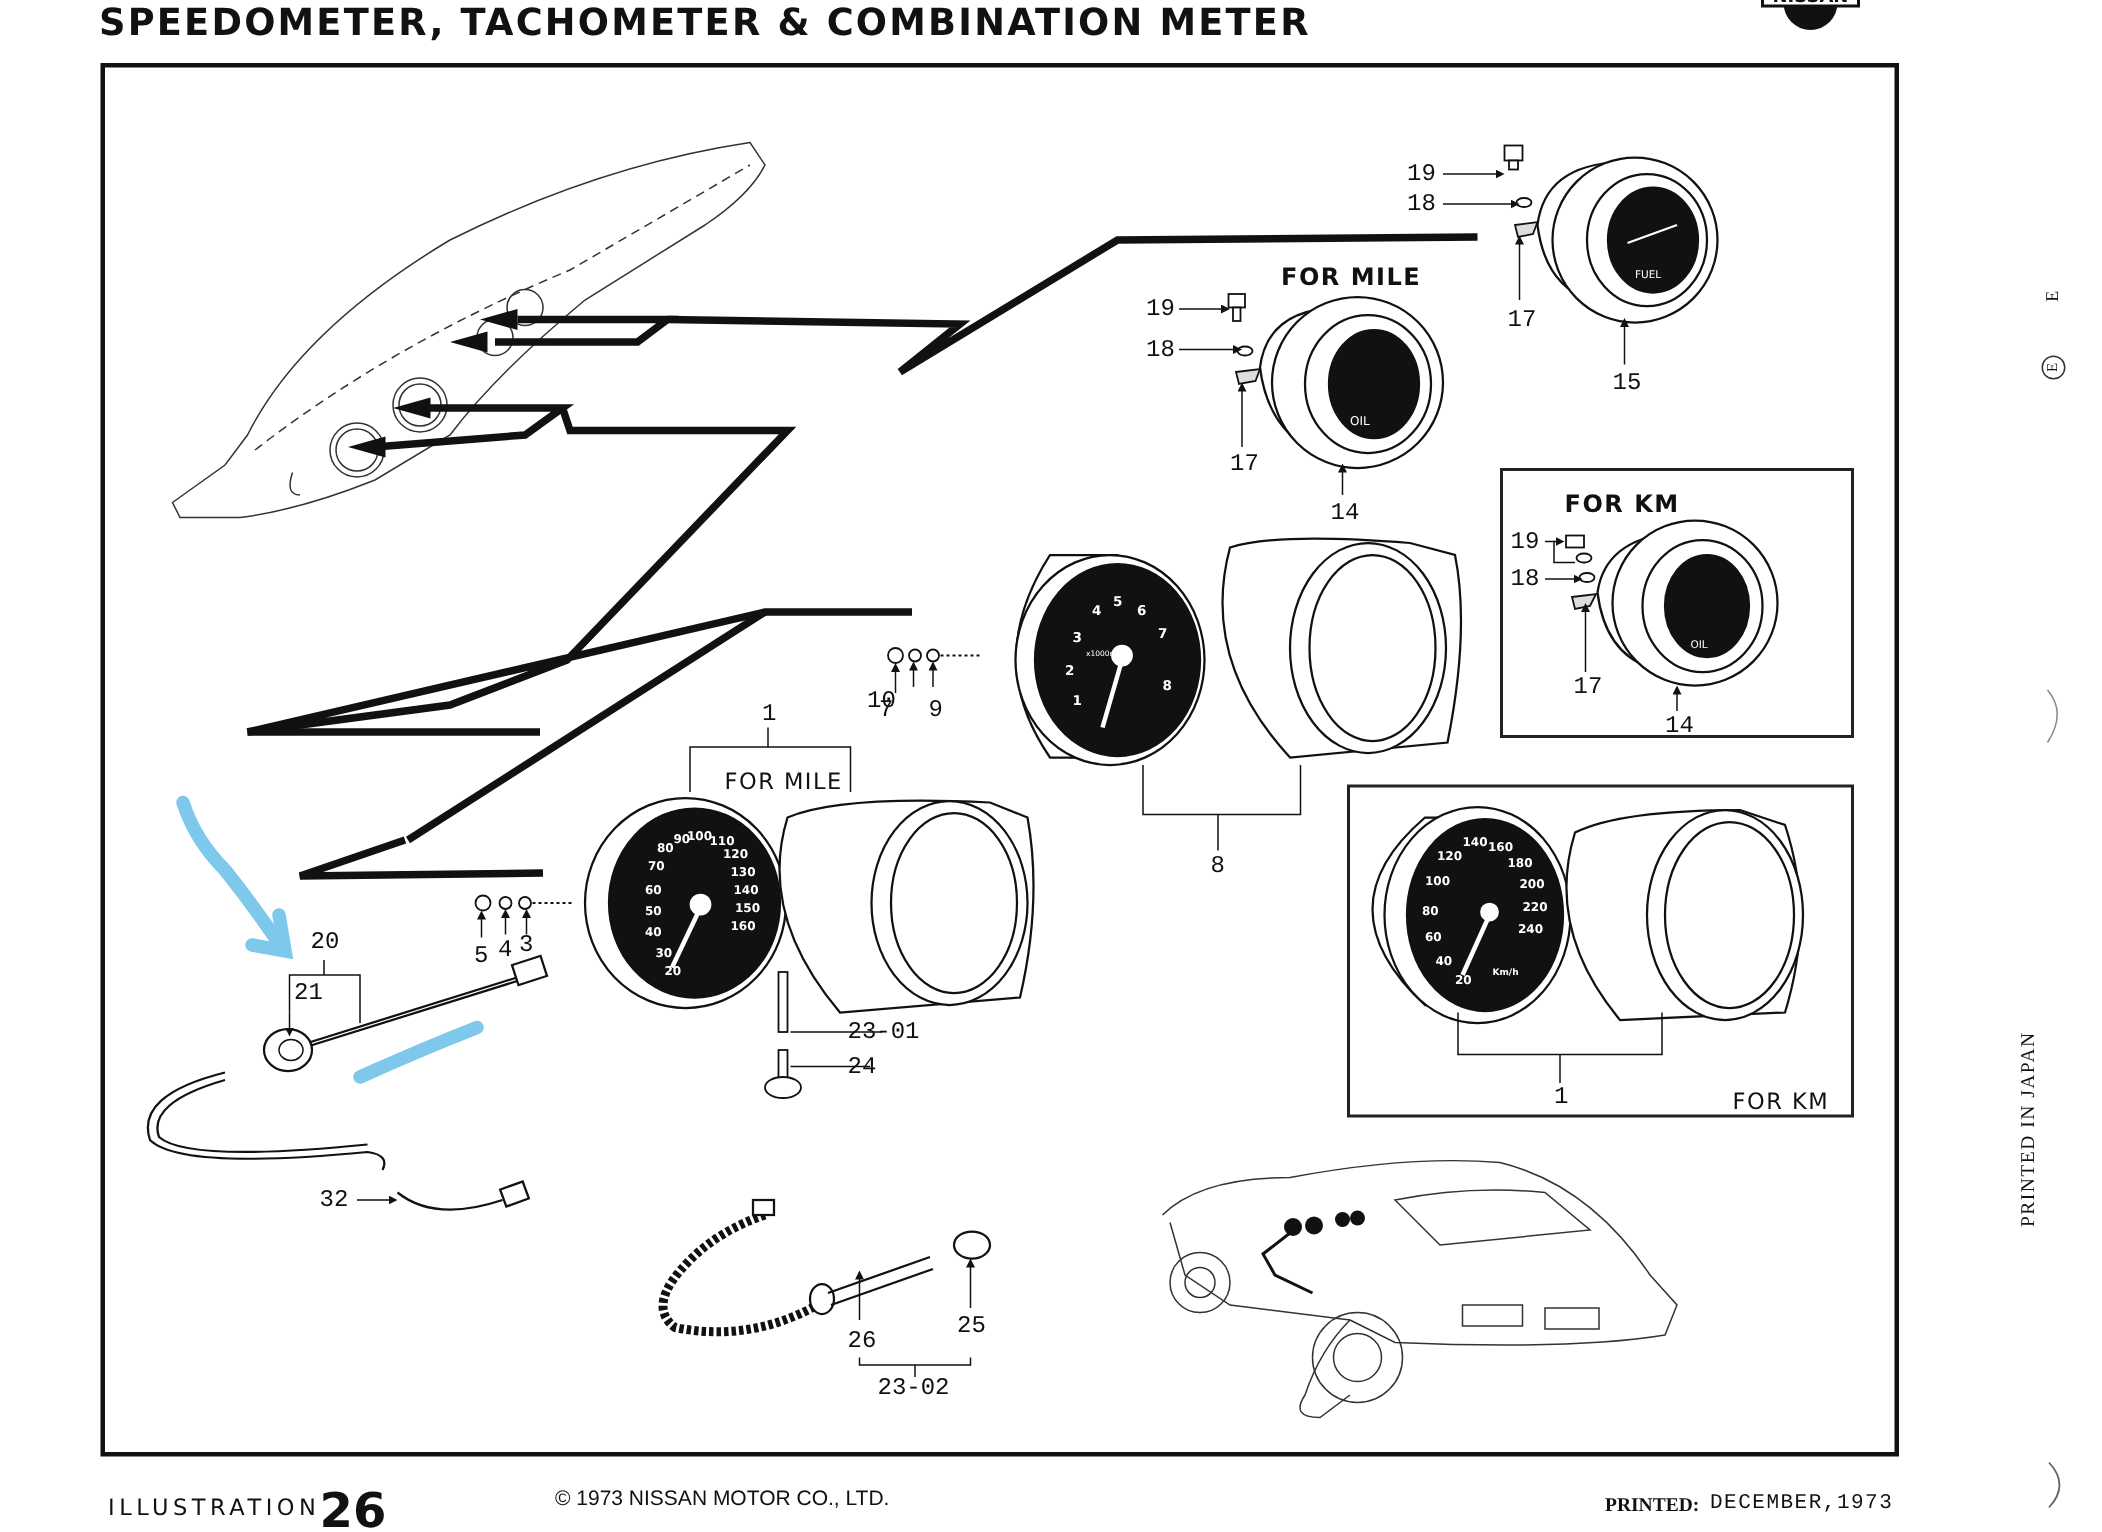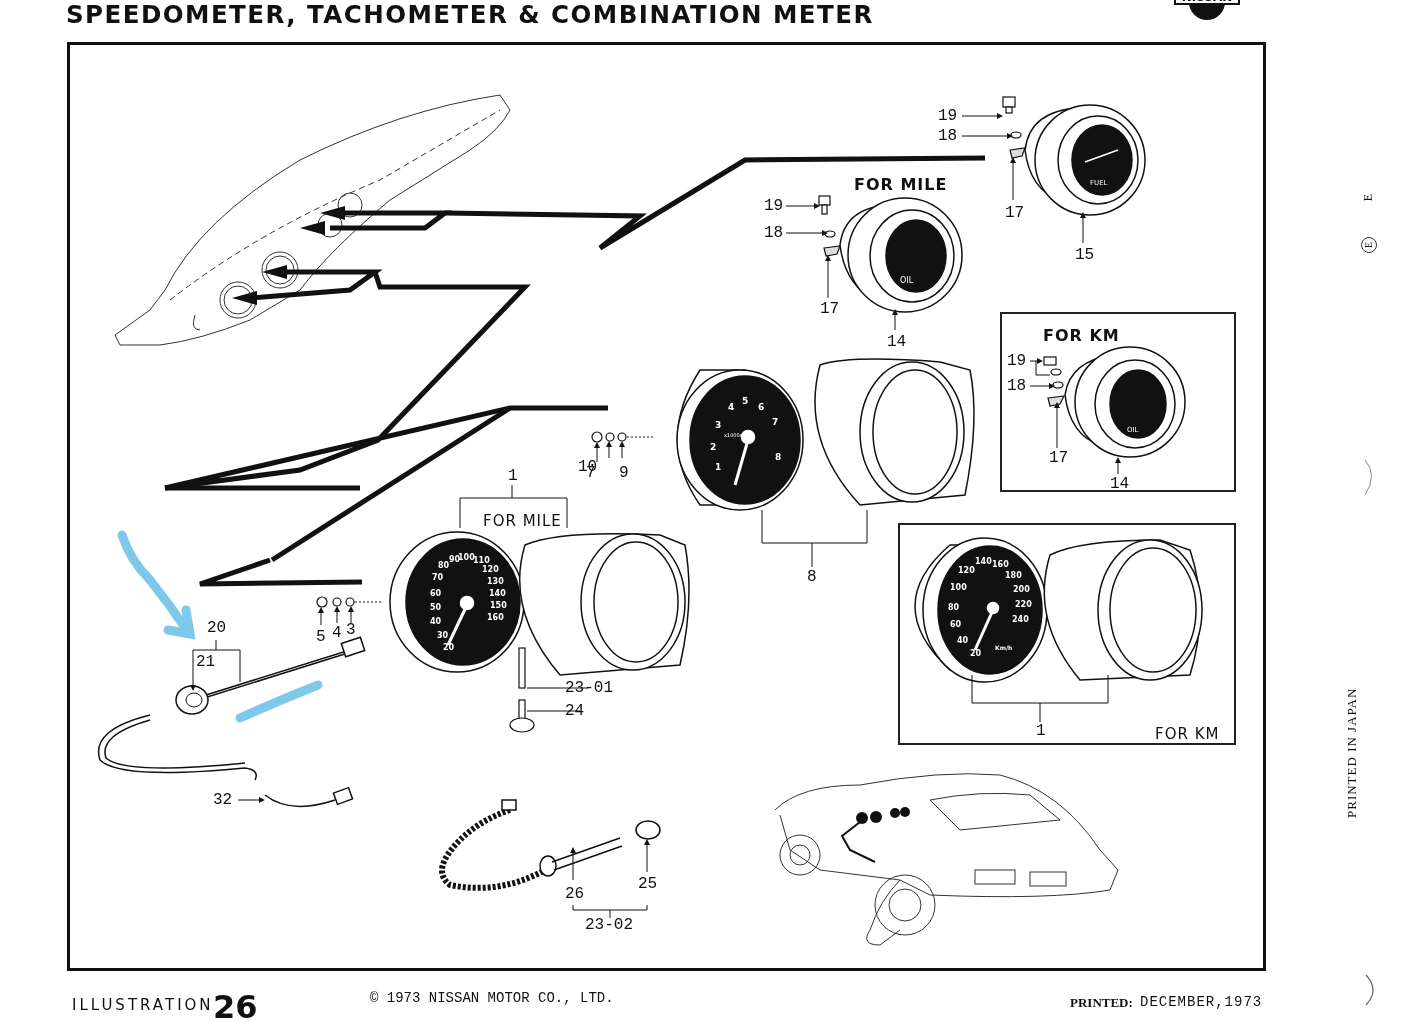--- a/index.html
+++ b/index.html
@@ -10,21 +10,21 @@
   .logo { position:absolute; left:1172px; top:-8px; width:70px; height:30px; }
   .frame { position:absolute; left:67px; top:42px; width:1199px; height:929px; border:3px solid #111; box-sizing:border-box; }
   svg.art { position:absolute; left:0; top:0; }
   .lbl { position:absolute; font-family:Liberation Mono, monospace; font-size:16px; color:#111; white-space:nowrap; }
   .cap { position:absolute; font-family:"DejaVu Sans", sans-serif; font-weight:bold; font-size:16px; letter-spacing:1px; white-space:nowrap; }
   .capn { position:absolute; font-family:"DejaVu Sans", sans-serif; font-size:15px; letter-spacing:1px; white-space:nowrap; }
   .boxkm1 { position:absolute; left:1000px; top:312px; width:236px; height:180px; border:2px solid #222; box-sizing:border-box; }
   .boxkm2 { position:absolute; left:898px; top:523px; width:338px; height:222px; border:2px solid #222; box-sizing:border-box; }
   .ill { position:absolute; left:72px; top:996px; font-family:"DejaVu Sans", sans-serif; font-size:15px; letter-spacing:3px;text-align:center; }
   .illnum { position:absolute; left:213px; top:988px; font-family:"DejaVu Sans", sans-serif; font-weight:bold; font-size:32px; }
-  .copy { position:absolute; left:370px; top:990px; font-family:Liberation Mono, monospace; font-size:14px; }
+  .copy { position:absolute; left:370px; top:990px; font-family:Liberation Sans, sans-serif; font-size:14px; }
   .revised { position:absolute; left:1070px; top:995px; font-family:"Liberation Serif", serif; font-size:13px; font-weight:bold; }
   .revdate { position:absolute; left:1140px; top:994px; font-family:"Liberation Mono", monospace; font-size:14px; letter-spacing:1px; }
   .printed { position:absolute; left:1344px; top:818px; transform:rotate(-90deg); transform-origin:left top;
              font-family:"Liberation Serif", serif; font-size:13px; letter-spacing:1px; white-space:nowrap; }
   .sideE { position:absolute; left:1365px; top:190px; transform:rotate(-90deg); font-family:"Liberation Serif", serif; font-size:12px; }
   .sideEc { position:absolute; left:1361px; top:237px; width:14px; height:14px; border:1px solid #333; border-radius:50%;
             font-family:"Liberation Serif", serif; font-size:10px; line-height:14px; text-align:center; transform:rotate(-90deg); }
 </style>
 </head>
 <body>

